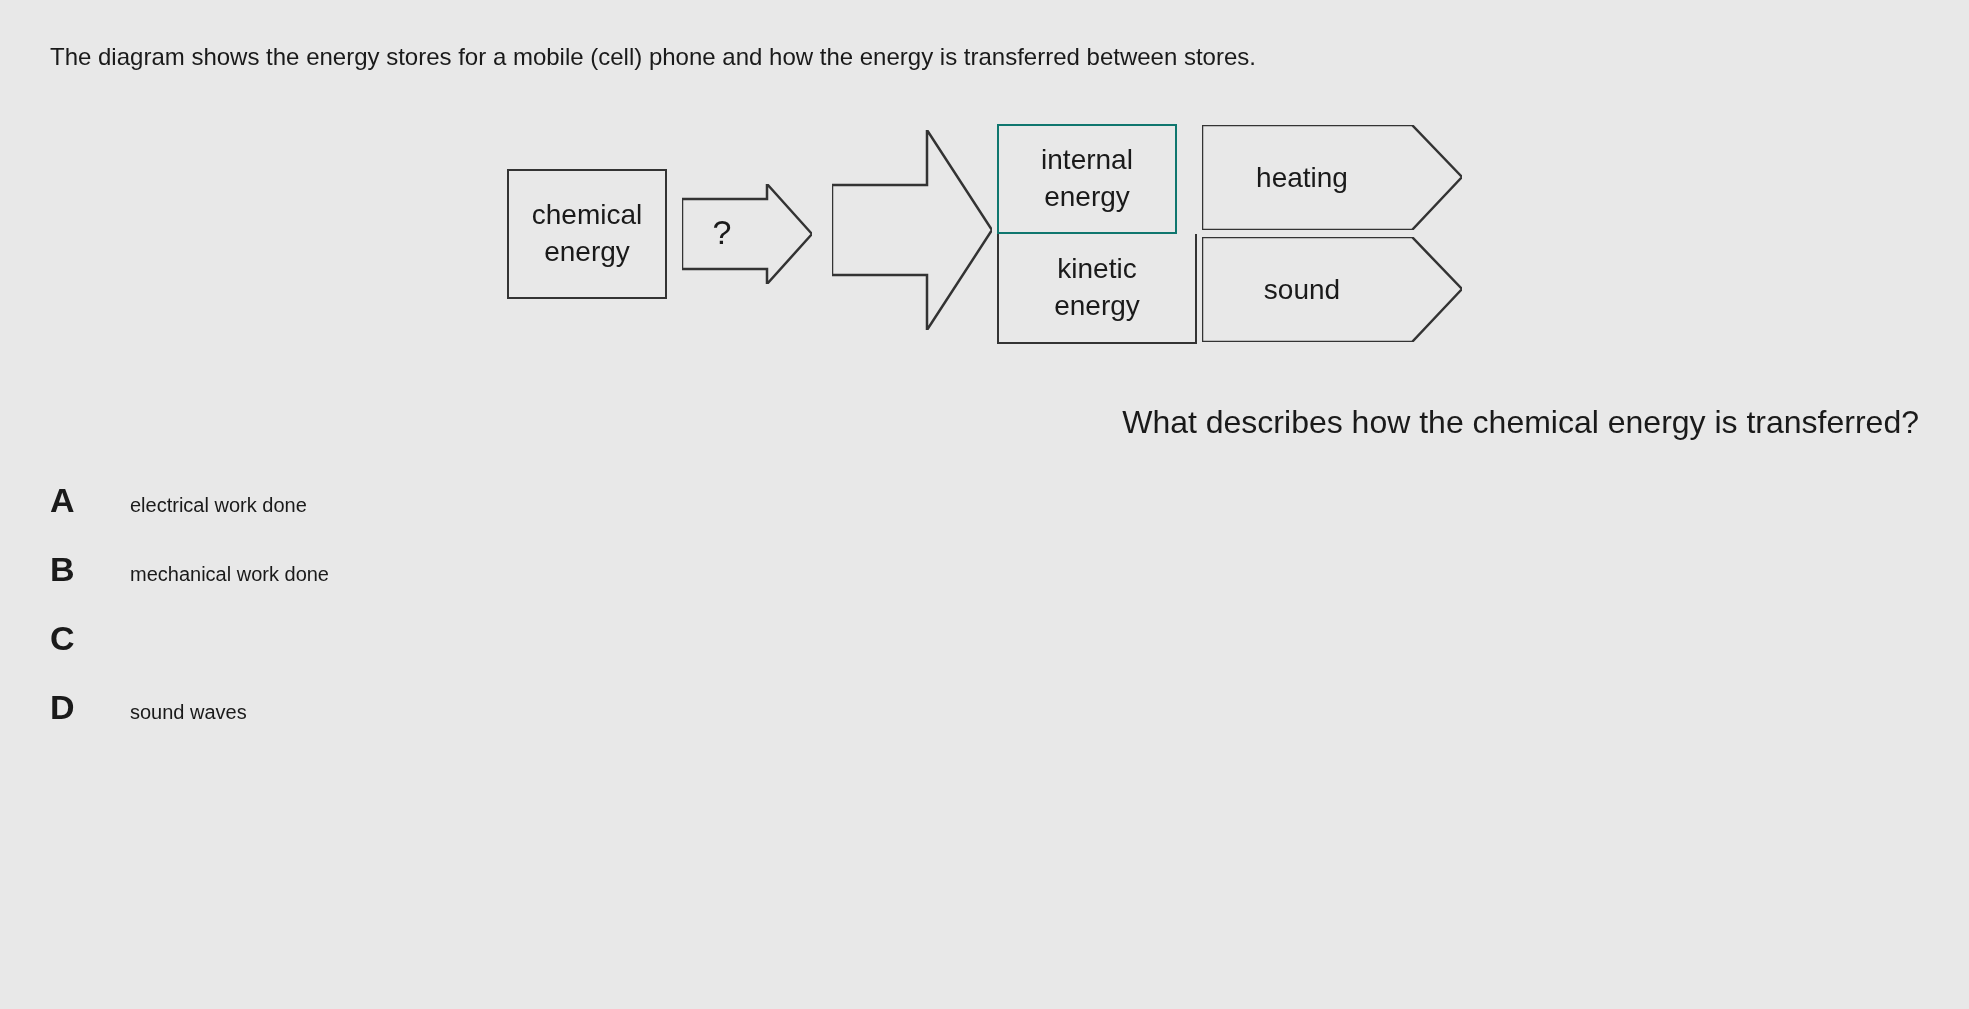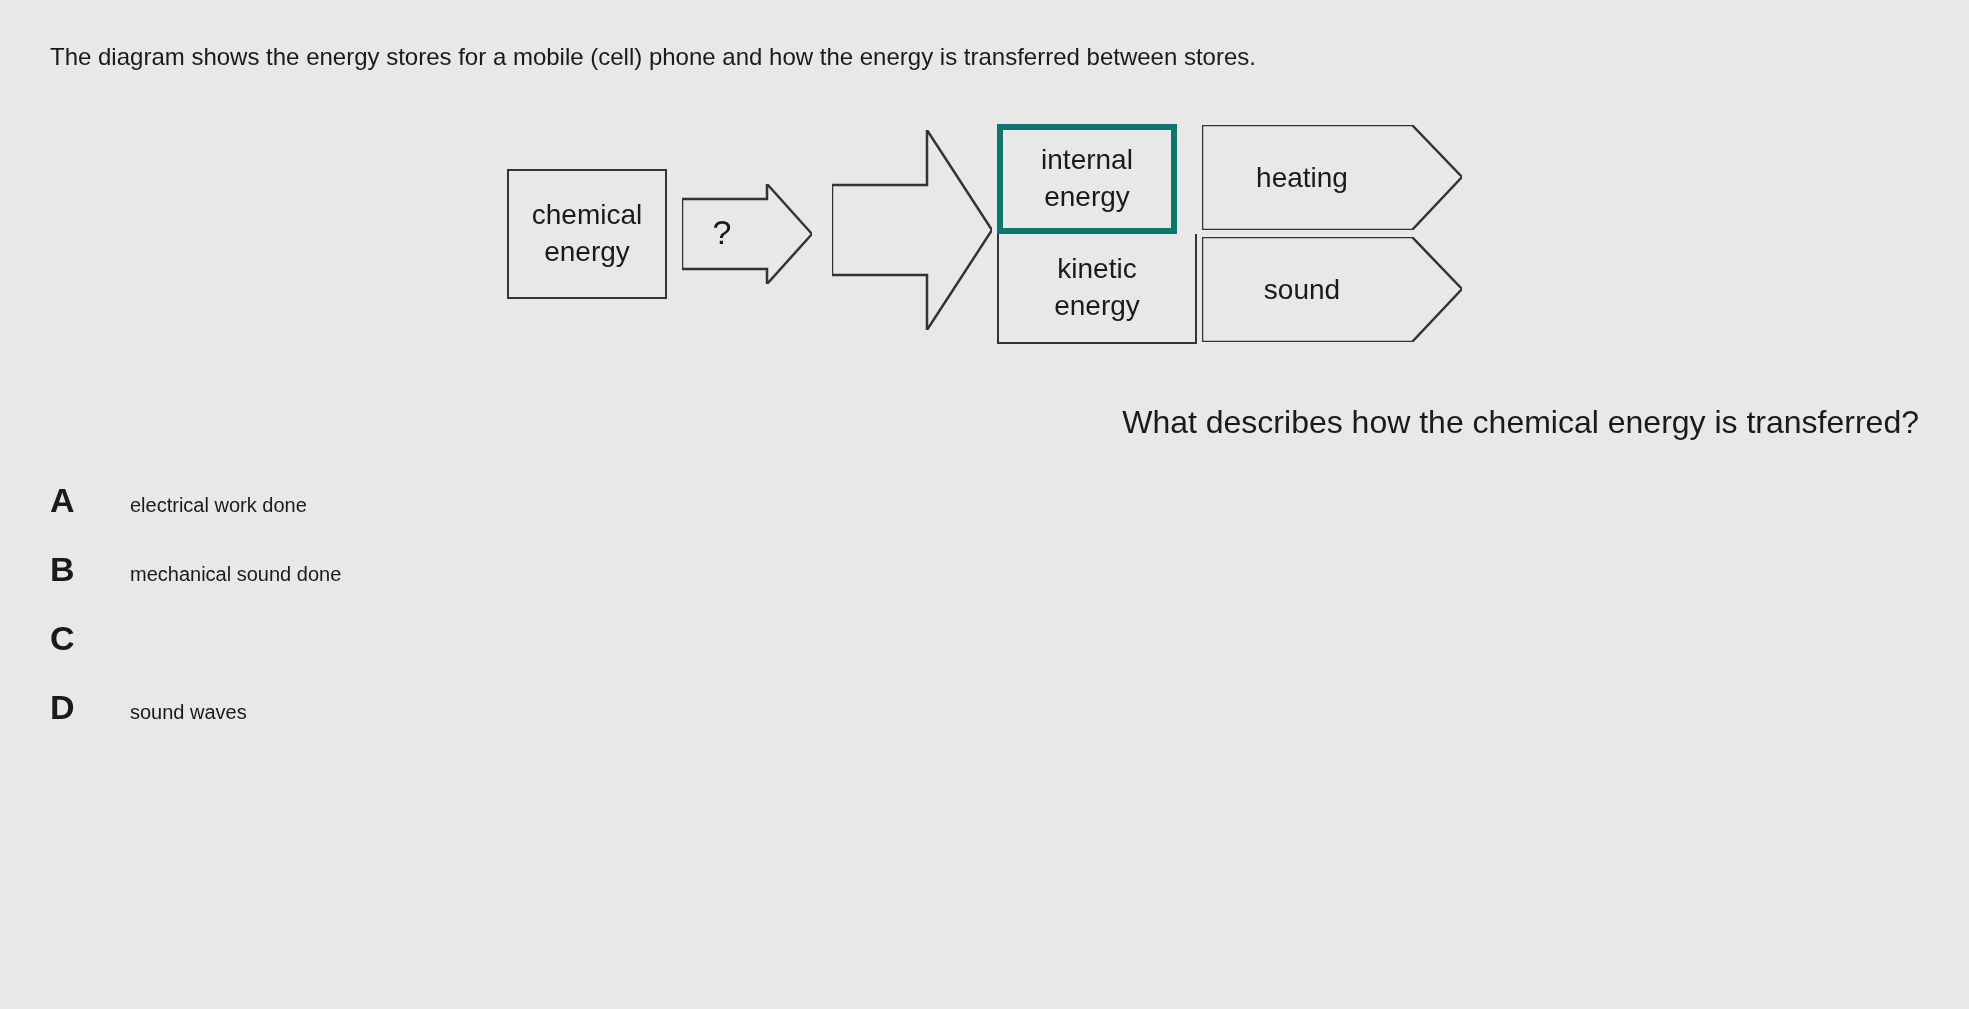--- a/index.html
+++ b/index.html
@@ -53,21 +53,21 @@
     
     .energy-boxes {
       display: flex;
       flex-direction: column;
       gap: 0;
     }
 
     .internal-box {
       width: 180px;
       height: 110px;
-      border: 6px solid #0f766e;
+      border: 2px solid #0f766e;
     }
 
     .kinetic-box {
       width: 200px;
       height: 110px;
       border: 2px solid #333;
       border-top: none;
     }
 
     
@@ -168,21 +168,21 @@
 
 <p class="question-text">What describes how the chemical energy is transferred?</p>
 
 <div class="options">
   <div class="option">
     <span class="option-letter">A</span>
     <span class="option-text">electrical work done</span>
   </div>
   <div class="option">
     <span class="option-letter">B</span>
-    <span class="option-text">mechanical sound done</span>
+    <span class="option-text">mechanical work done</span>
   </div>
   <div class="option">
     <span class="option-letter">C</span>
   </div>
   <div class="option">
     <span class="option-letter">D</span>
     <span class="option-text">sound waves</span>
   </div>
 </div>
 

